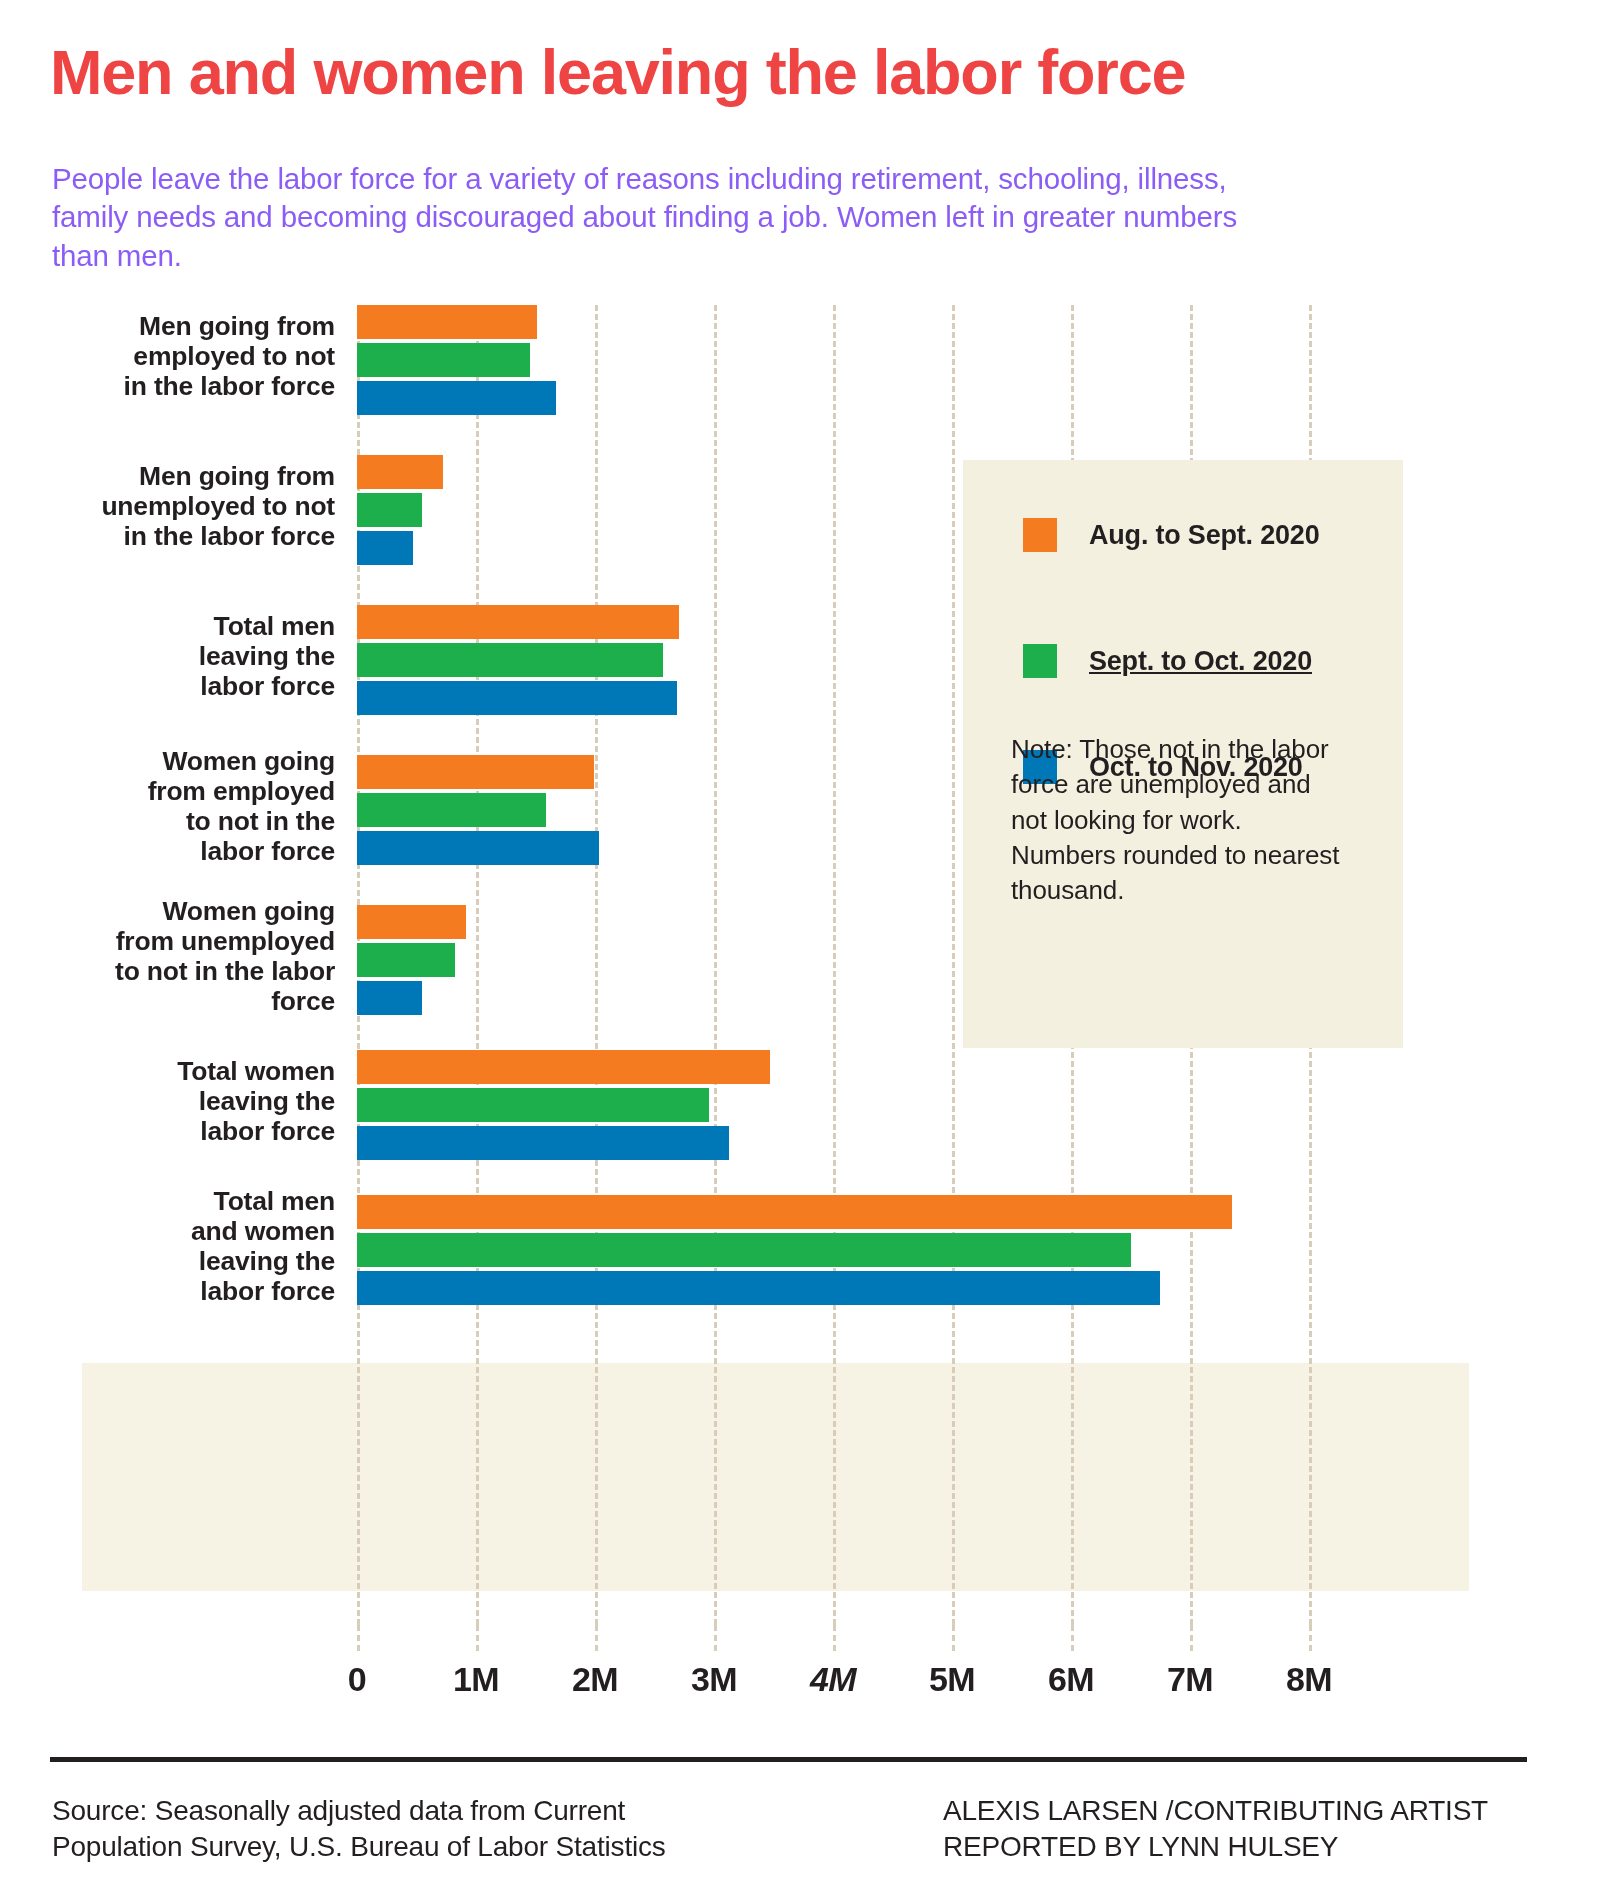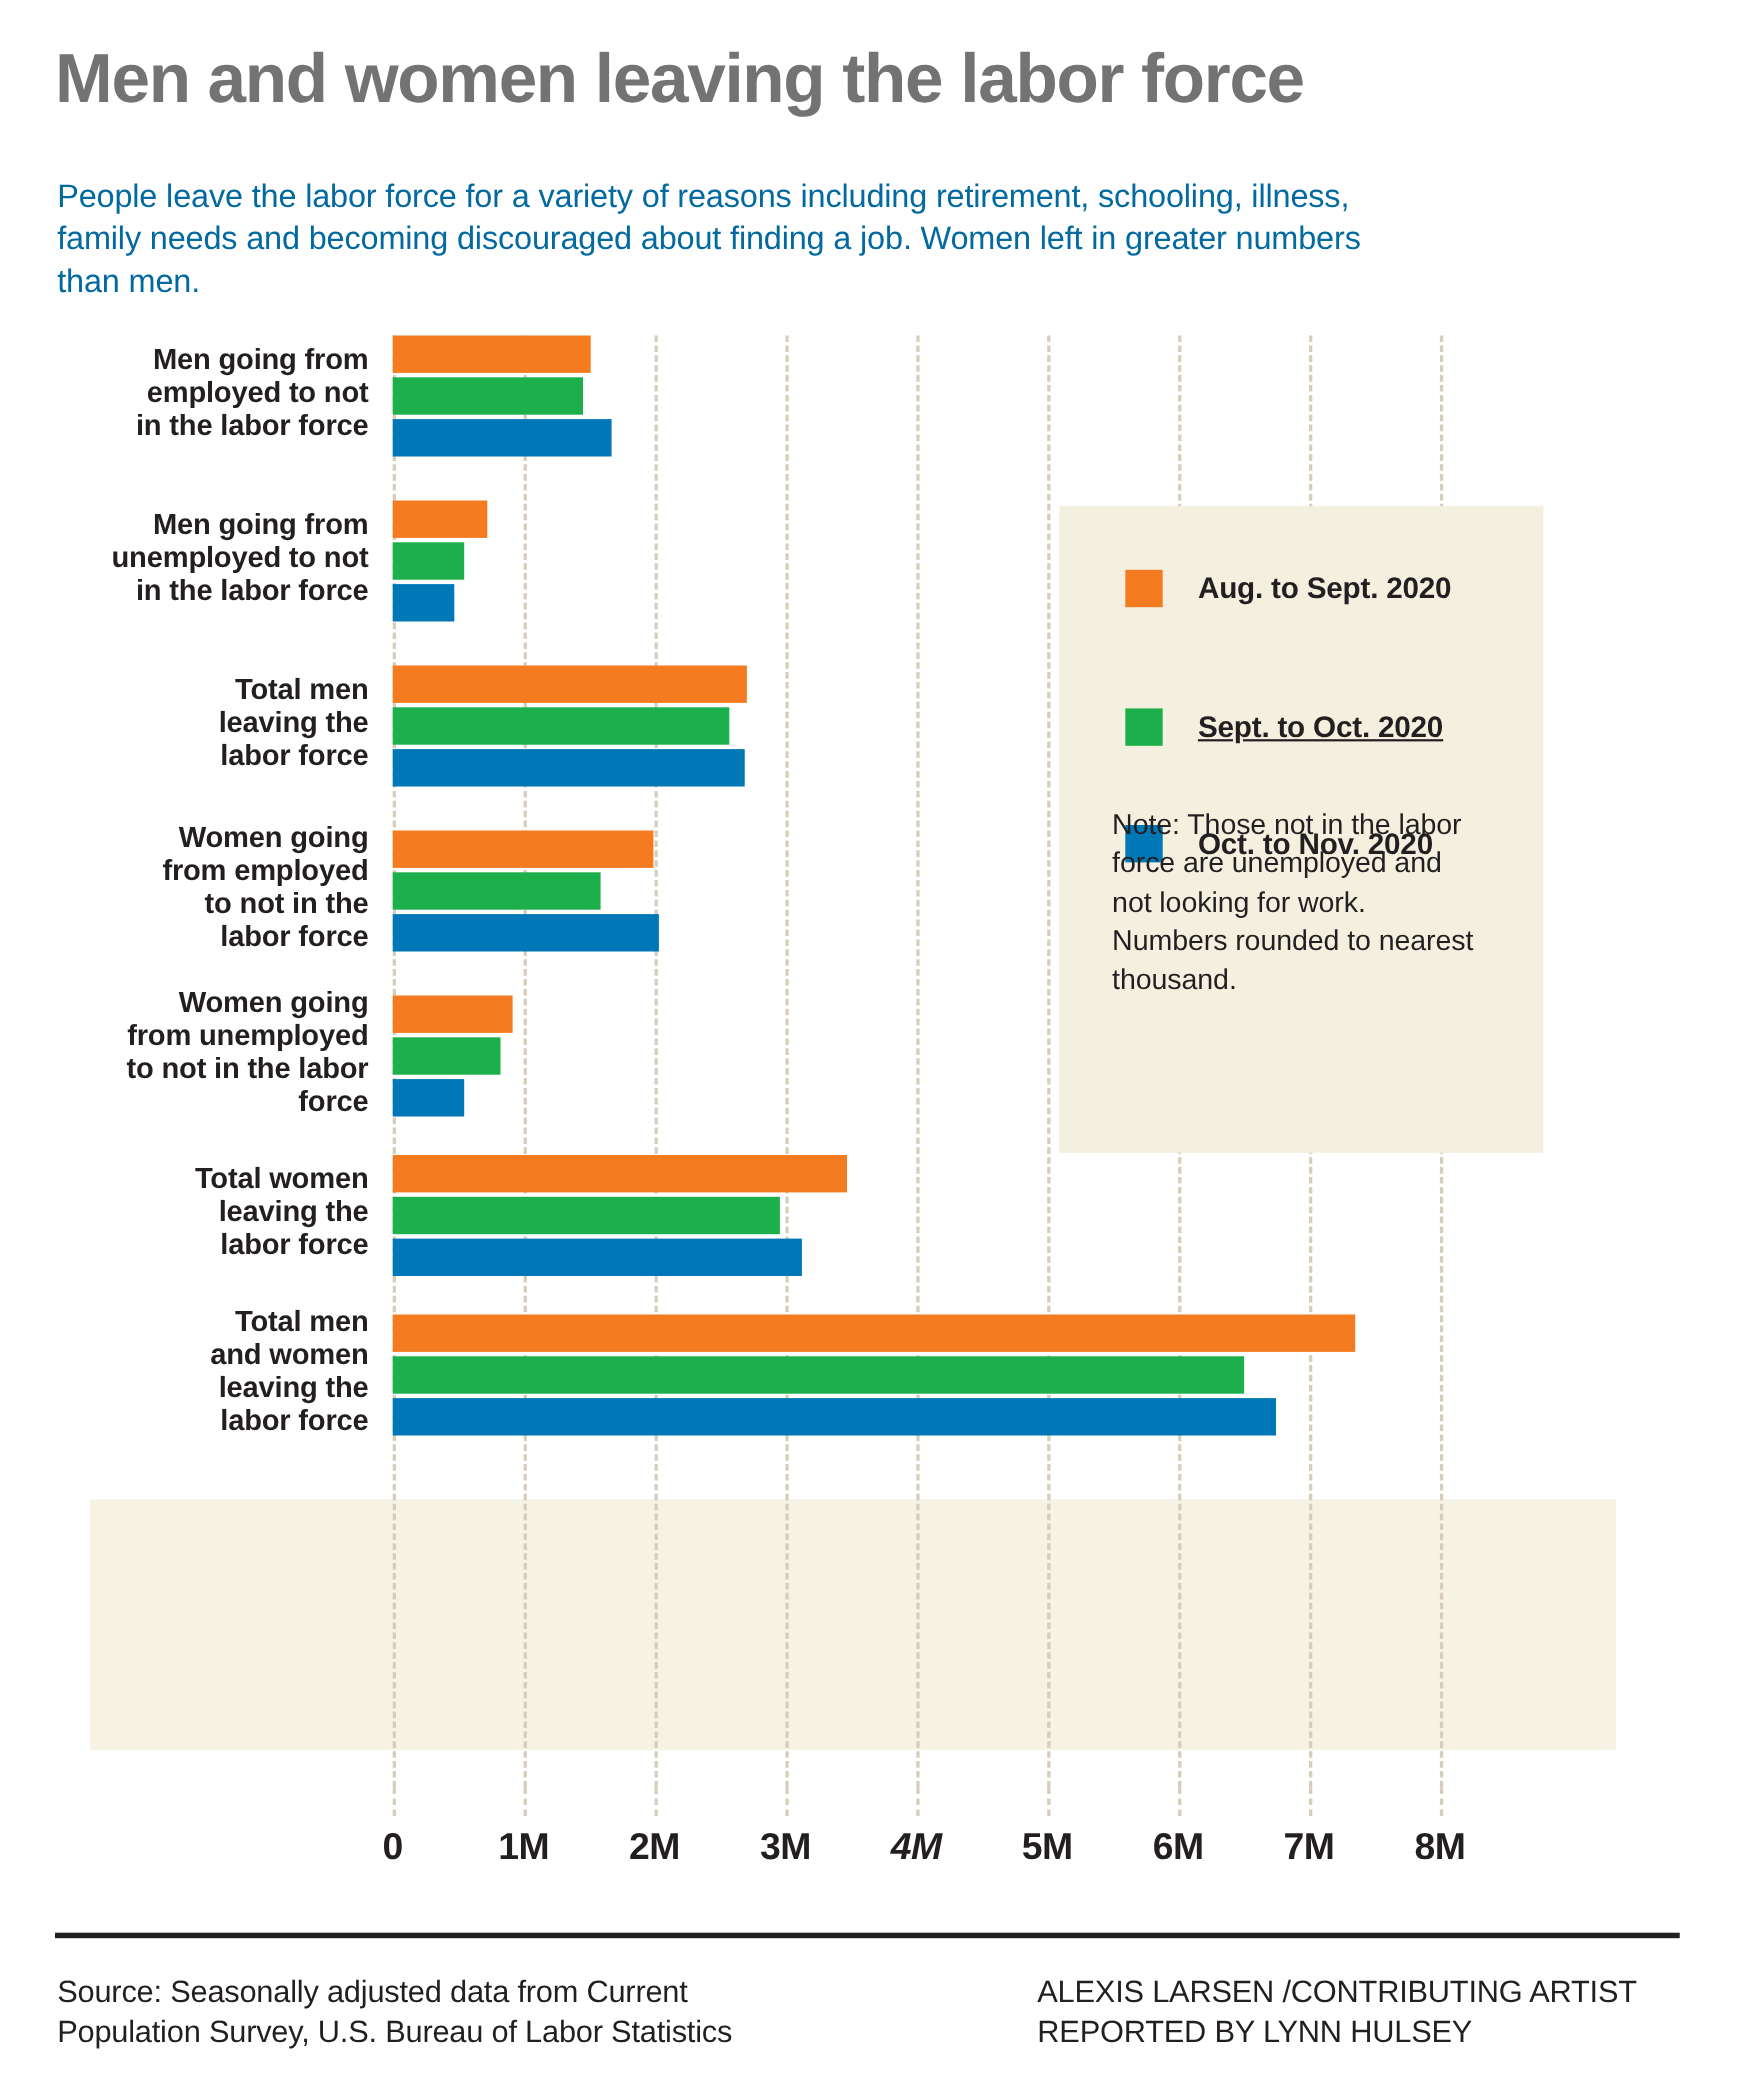--- a/index.html
+++ b/index.html
@@ -21,30 +21,30 @@
   
   .title {
     position: absolute;
     left: 50px;
     top: 38px;
     width: 1500px;
     font-size: 63px;
     font-weight: bold;
     letter-spacing: -1.2px;
     line-height: 1.08;
-    color: #737373;
+    color: #ef4444;
   }
   .subtitle {
     position: absolute;
     left: 52px;
     top: 160px;
     width: 1190px;
     font-size: 29.5px;
     line-height: 1.30;
-    color: #0369a1;
+    color: #8b5cf6;
     letter-spacing: -0.15px;
   }
 
   
   .plot {
     position: absolute;
     left: 357px;
     top: 305px;
     width: 952px;   
     height: 1320px;

